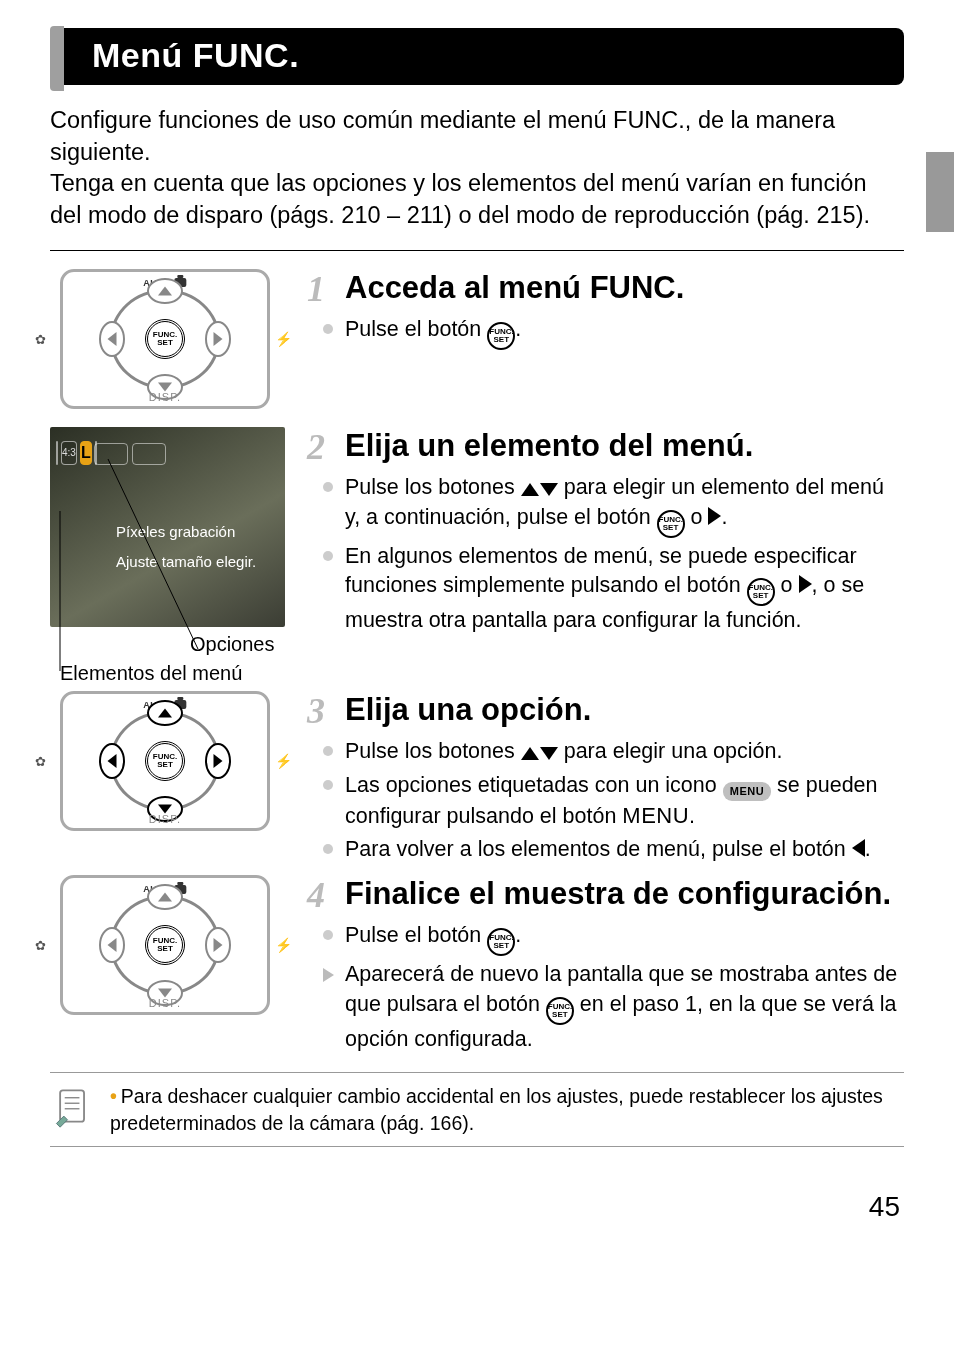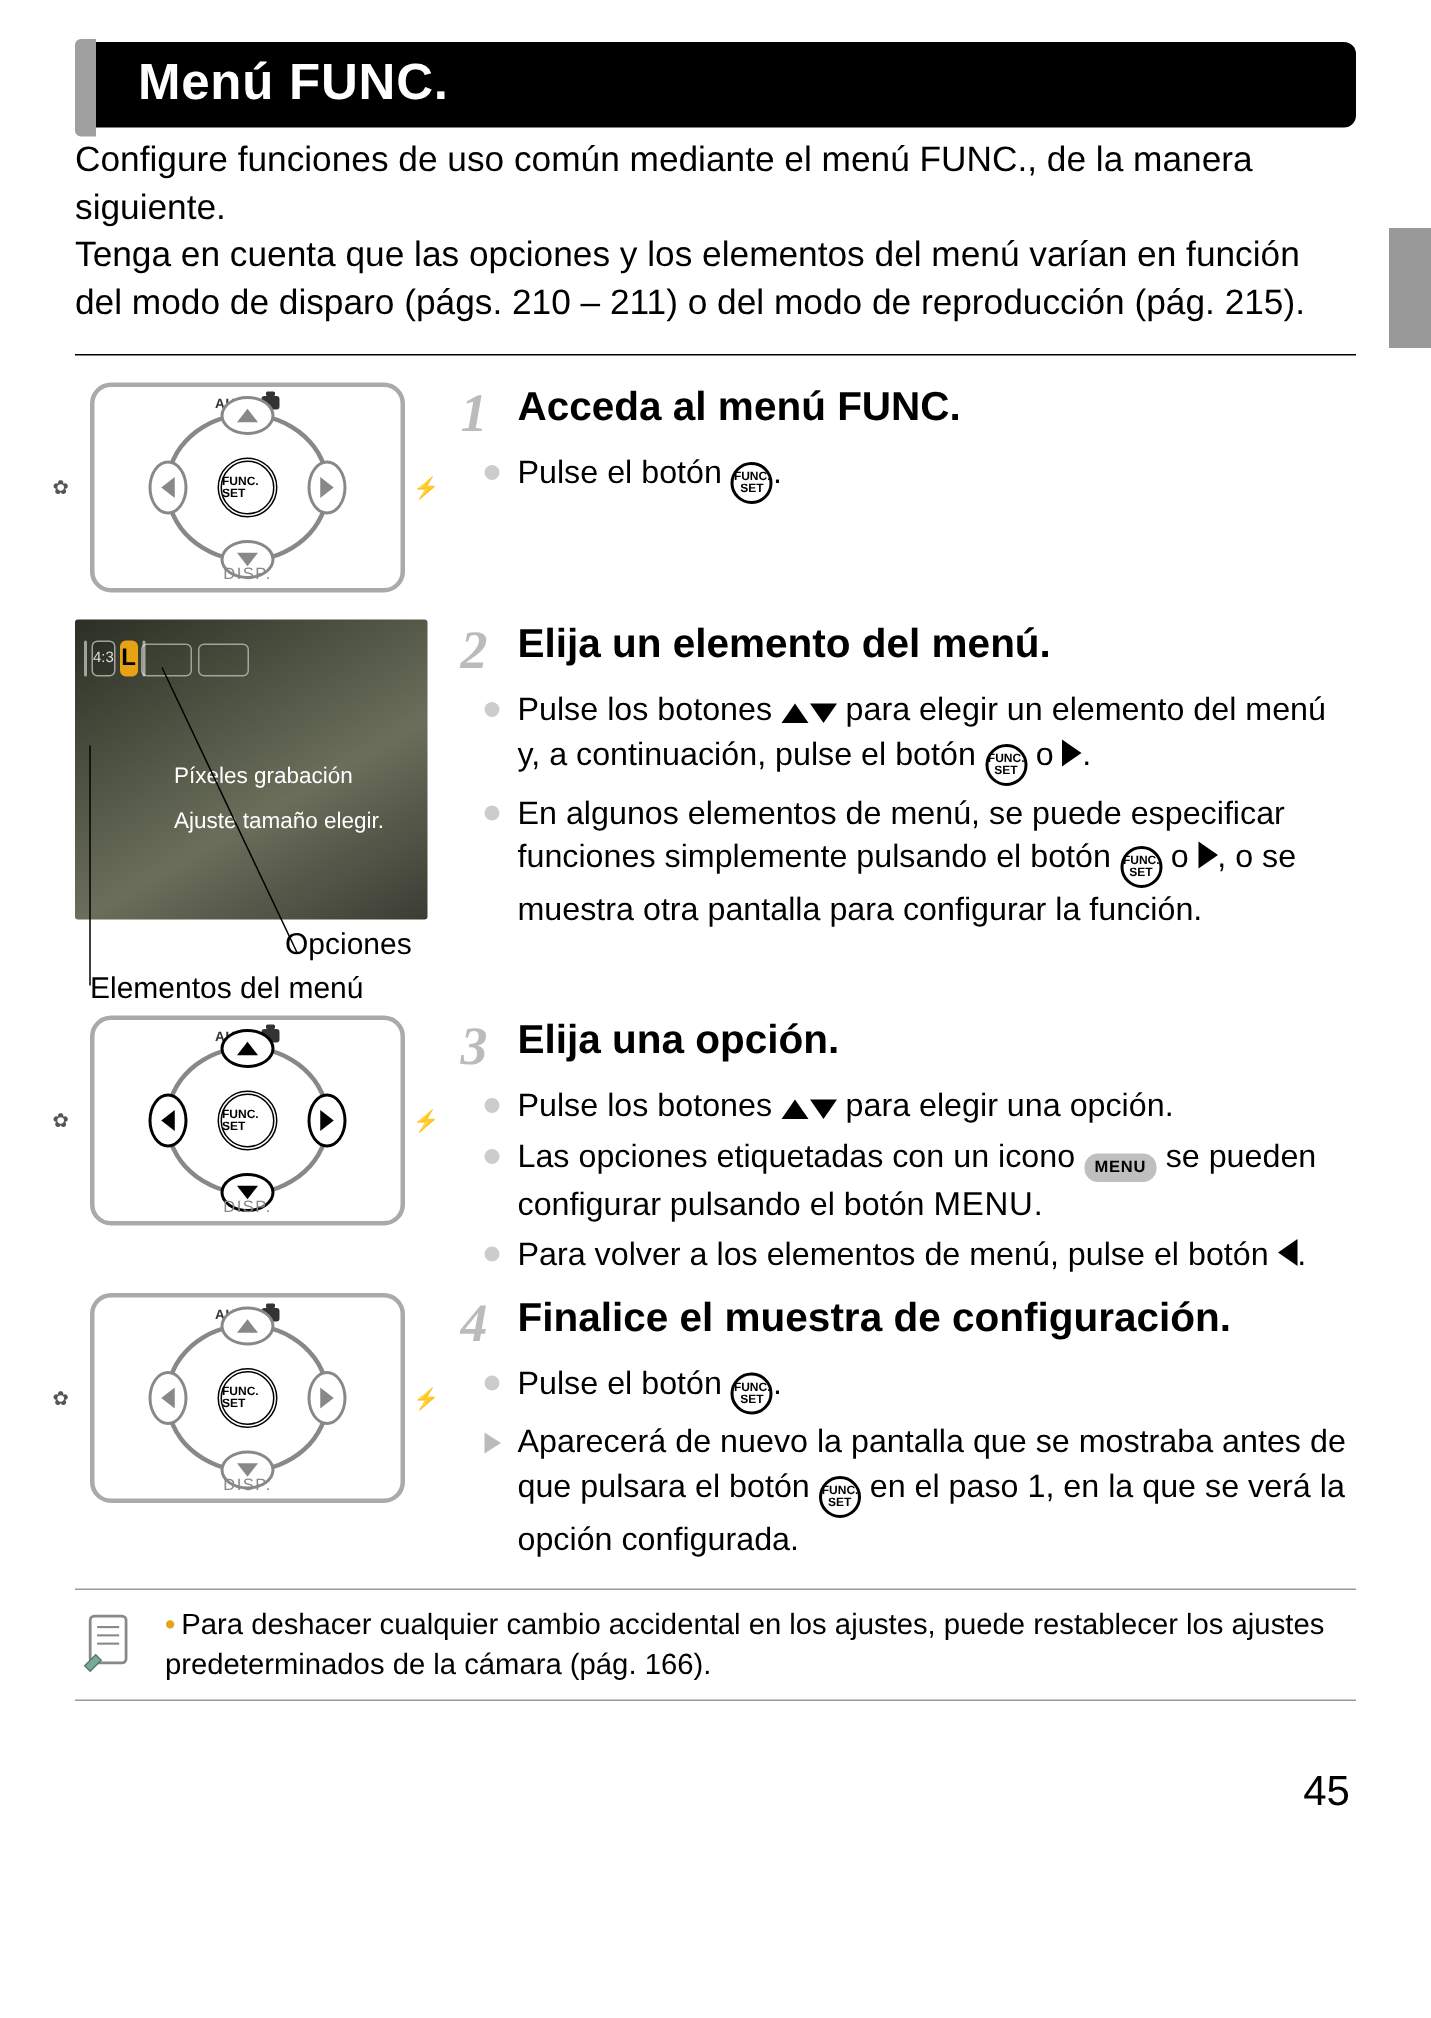--- a/index.html
+++ b/index.html
@@ -1,21 +1,21 @@
 <!DOCTYPE html>
 <html><head>
 <meta charset="utf-8">
 <style>
   * { box-sizing: border-box; margin: 0; padding: 0; }
   html, body { width: 954px; font-family: Arial, Helvetica, sans-serif; color: #000; background: #fff; }
   .page { width: 954px; padding: 28px 50px 30px 50px; position: relative; }
 
   
   .title-bar { background: #000; color: #fff; font-weight: 900; font-size: 34px;
-    padding: 8px 14px 10px 42px; border-radius: 8px; position: relative; margin-bottom: 6px;
+    padding: 8px 14px 10px 42px; border-radius: 8px; position: relative; margin-bottom: 20px;
     font-family: Arial, Helvetica, sans-serif; letter-spacing: .5px;}
   .title-bar::before { content:""; position:absolute; left:0; top:-2px; bottom:-6px; width:14px; background:#9f9f9f; border-radius:4px 0 0 4px; }
 
   .intro { font-size: 23.5px; line-height: 1.35; margin-bottom: 18px; }
   .intro p { margin-bottom: 0; }
 
   .hr-thin { border: none; border-top: 1px solid #000; margin: 10px 0 18px 0; }
 
   
   .side-tab { position:absolute; right:0; top:152px; width:28px; height:80px; background:#999; }
@@ -36,21 +36,21 @@
     font-size:11px; color:#888; letter-spacing:1px; }
   .ring { position:absolute; left:50%; top:50%; transform:translate(-50%,-50%);
     width:110px; height:100px; border:3px solid #888; border-radius:50%; }
   .ring .pad { position:absolute; border:2px solid #888; background:#fff; border-radius:50%; }
   .pad-u{ width:36px;height:26px;top:-14px;left:50%;transform:translateX(-50%);}
   .pad-d{ width:36px;height:26px;bottom:-14px;left:50%;transform:translateX(-50%);}
   .pad-l{ width:26px;height:36px;left:-14px;top:50%;transform:translateY(-50%);}
   .pad-r{ width:26px;height:36px;right:-14px;top:50%;transform:translateY(-50%);}
   .center-btn{ position:absolute; left:50%; top:50%; transform:translate(-50%,-50%);
     width:40px;height:40px;border:3px double #333; border-radius:50%; display:flex;
-    align-items:center; justify-content:center; font-size:8px; line-height:1; font-weight:700;}
+    align-items:center; justify-content:center; font-size:8px; line-height:1; text-align:center; font-weight:700;}
   .flower{position:absolute;left:-28px;top:50%;transform:translateY(-50%);font-size:13px;color:#555;}
   .bolt{position:absolute;right:-26px;top:50%;transform:translateY(-50%);font-size:14px;color:#555;}
 
   
   .shot { width:235px; height:200px; background: linear-gradient(150deg,#2b2f24 0%, #6a6e5a 60%, #3b3d34 100%);
     border-radius:2px; position:relative; color:#fff; font-size:14px; overflow:hidden; }
   .shot-left-strip{ position:absolute; left:6px; top:14px; width:28px; display:flex; flex-direction:row; gap:3px; align-items:center;}
   .strip-cell{ width:26px; height:24px; border:1px solid rgba(255,255,255,.55); border-radius:4px; display:flex; align-items:center; justify-content:center; font-size:10px; color:#ddd; background:rgba(0,0,0,.12);}
   .strip-cell.sel{ background:#e8a215; color:#000; font-weight:900; font-size:16px; border-color:#e8a215;}
   .shot-top-icons{position:absolute; left:44px; top:16px; display:flex; gap:4px;}
@@ -59,21 +59,21 @@
   .shot-label.l1{ top:96px; }
   .shot-label.l2{ top:126px; }
   .caption{ font-size:20px; text-align:left; margin-top:6px; }
   .caption.c1{ margin-left:140px; }
   .caption.c2{ margin-left:10px; }
 
   
   .stepnum { font-family: Georgia, 'Times New Roman', serif; font-style: italic; font-weight:700;
     font-size: 36px; color:#bbb; width:26px; flex:0 0 26px; line-height:1; margin-top:2px; }
   .step-head { display:flex; gap:12px; align-items:flex-start; margin-bottom:8px;}
-  .step-title { font-weight:700; font-size:27px; line-height:1.2; }
+  .step-title { font-weight:700; font-size:31px; line-height:1.2; }
 
   ul.bul { list-style:none; padding-left: 38px; }
   ul.bul li { position:relative; font-size:21.5px; line-height:1.38; margin-bottom:4px; padding-left:0;}
   ul.bul li::before{ content:""; position:absolute; left:-22px; top:9px; width:10px; height:10px;
     border-radius:50%; background:#ccc; }
   ul.bul li.arrow::before{ content:""; width:0;height:0; border-left:11px solid #bbb;
     border-top:7px solid transparent; border-bottom:7px solid transparent; background:none; border-radius:0; top:8px; left:-22px;}
 
   
   .ic-func{ display:inline-block; vertical-align:-6px; width:28px;height:28px;border:2px solid #000;border-radius:50%;

